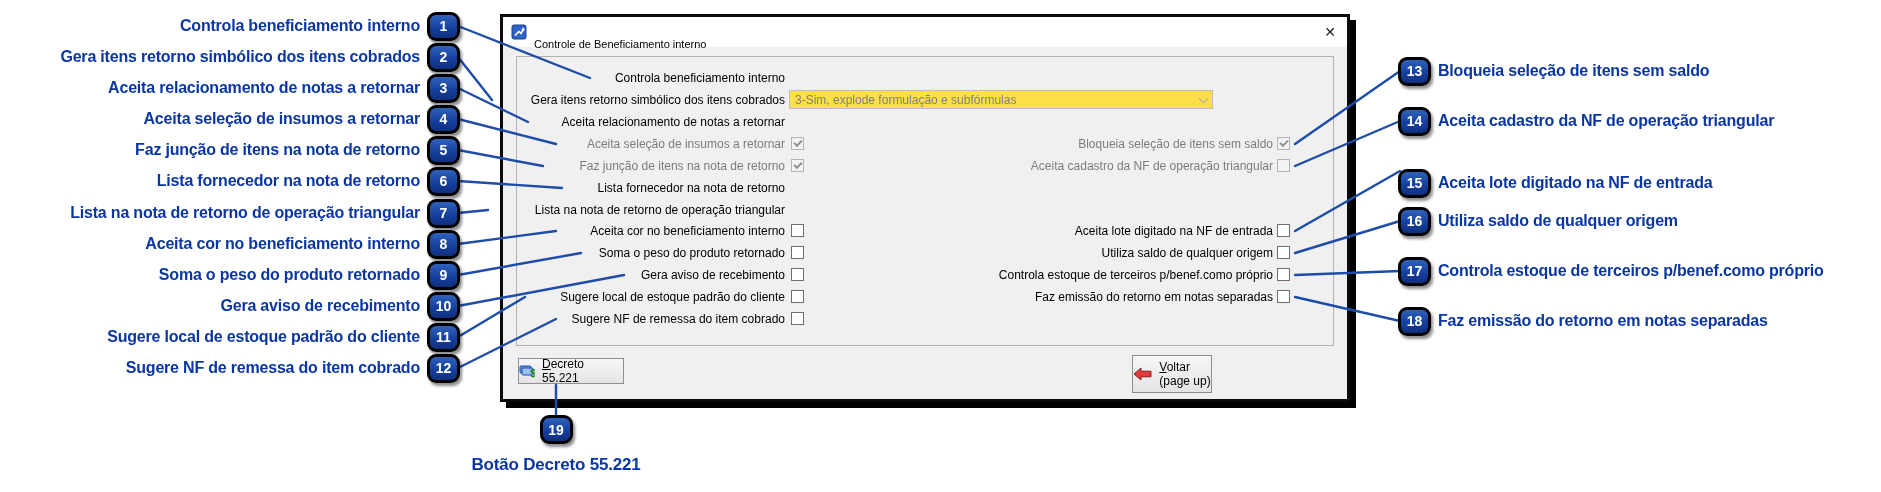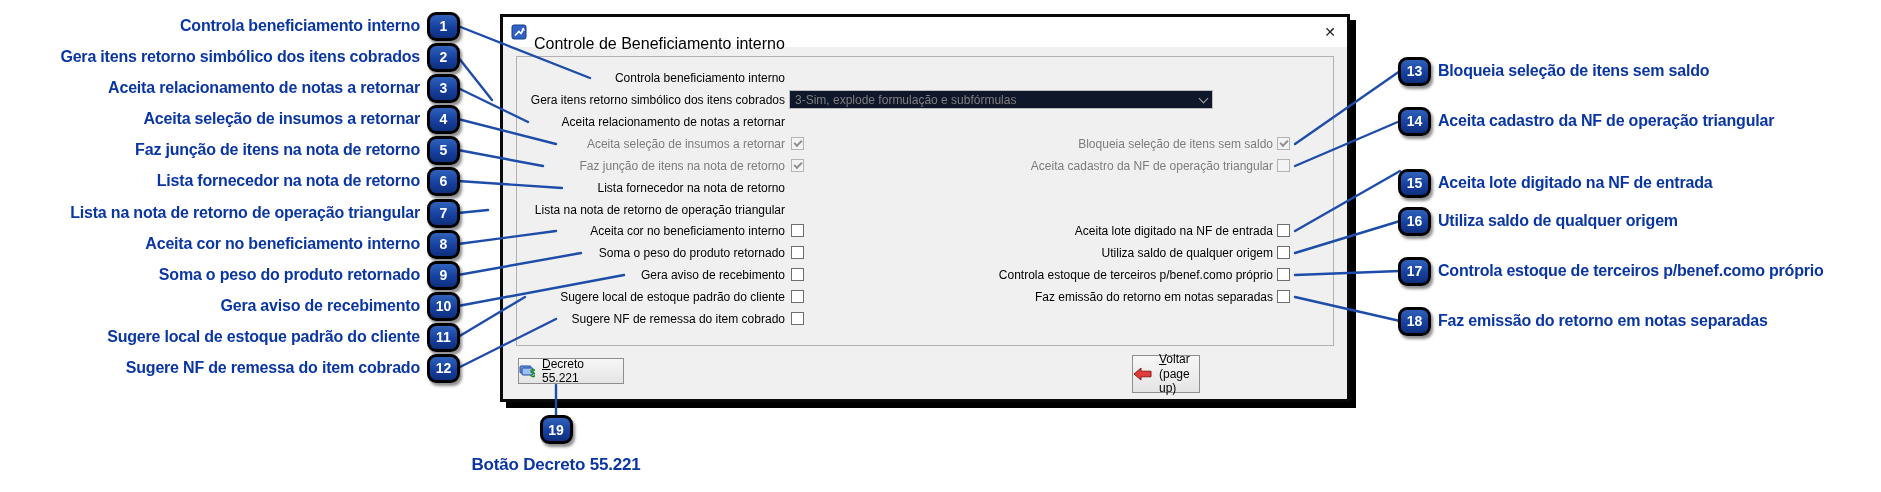--- a/index.html
+++ b/index.html
@@ -20,58 +20,58 @@
          background:linear-gradient(180deg,#2f62bb 0%,#16409f 55%,#0e2f7d 100%);
          color:#fff;font-weight:bold;font-size:14px;display:flex;align-items:center;justify-content:center;
          box-shadow:2px 3px 3px rgba(0,0,0,.45);}
 
   
   #dialog{position:absolute;left:500px;top:14px;width:844px;height:382px;z-index:1;
           border:3px solid #0a0a0a;background:#f0f0f0;box-shadow:6px 6px 0 #000;}
   #titlebar{position:absolute;left:0;top:0;width:100%;height:30px;background:#fff;
             display:flex;align-items:center;}
   #app-icon{width:16px;height:16px;margin-left:8px;flex:0 0 auto;}
-  #title-text{margin-left:7px;font-size:16px;color:#000;margin-top:24px;}
+  #title-text{margin-left:7px;font-size:11px;color:#000;margin-top:24px;}
   #close-btn{margin-left:auto;width:34px;height:30px;display:flex;align-items:center;justify-content:center;
              font-size:14px;color:#222;cursor:default;}
 
   #groupbox{position:absolute;left:13px;top:39px;width:816px;height:288px;
             border:1px solid #b2b2b2;background:#f0f0f0;}
 
   .row{position:absolute;left:0;width:100%;height:22px;}
   .fl{position:absolute;left:0;top:0;width:268px;height:22px;line-height:22px;
       text-align:right;font-size:12px;color:#000;white-space:nowrap;}
   .frr{position:absolute;right:60px;top:0;width:460px;height:22px;line-height:22px;
        text-align:right;font-size:12px;color:#000;white-space:nowrap;}
   .dis{color:#7c7c7c;}
 
   .combo{position:absolute;left:272px;top:1px;width:424px;height:19px;box-sizing:border-box;
          border:1px solid #8a8a8a;background:#fff;display:flex;align-items:center;
          font-size:12px;color:#000;padding-left:5px;white-space:nowrap;overflow:hidden;}
   .combo .chev-area{margin-left:auto;width:18px;height:100%;display:flex;align-items:center;justify-content:center;flex:0 0 auto;}
   .chev{width:6px;height:6px;border-right:1.6px solid #3c3c3c;border-bottom:1.6px solid #3c3c3c;
         transform:rotate(45deg);margin-top:-3px;}
   .combo.hl{background:#ffffbd;}
-  .combo.dim{background:#0f172a;color:#7f7f7f;border-color:#bdbdbd;}
+  .combo.dim{background:#fde047;color:#7f7f7f;border-color:#bdbdbd;}
   .combo.dim .chev{border-color:#a9a9a9;}
 
   .cb{position:absolute;left:274px;top:4px;width:13px;height:13px;box-sizing:border-box;
       background:#fff;border:1px solid #6e6e6e;}
   .cb-r{left:760px;}
   .cb.cdis{background:#f3f3f3;border-color:#b3b3b3;}
   .cb.checked::after{content:"";position:absolute;left:2px;top:2px;width:6px;height:3px;
       border-left:2px solid #8f8f8f;border-bottom:2px solid #8f8f8f;transform:rotate(-45deg);}
 
   
   .win-btn{position:absolute;box-sizing:border-box;border:1px solid #8e8e8e;
            background:linear-gradient(180deg,#f7f7f7,#e4e4e4);
            display:flex;align-items:center;justify-content:center;gap:7px;
            font-size:12px;color:#000;}
   #btn-decreto{left:15px;top:341px;width:106px;height:26px;}
-  #btn-voltar{left:629px;top:338px;width:68px;height:38px;}
+  #btn-voltar{left:629px;top:338px;width:80px;height:38px;}
   #btn-avancar{left:735px;top:338px;width:98px;height:38px;}
   .btn-lines{text-align:left;line-height:1.2;}
   .mn{text-decoration:underline;}
   .arrow-svg{flex:0 0 auto;}
 </style>
 </head>
 <body>
 
 <div id="canvas">
 

